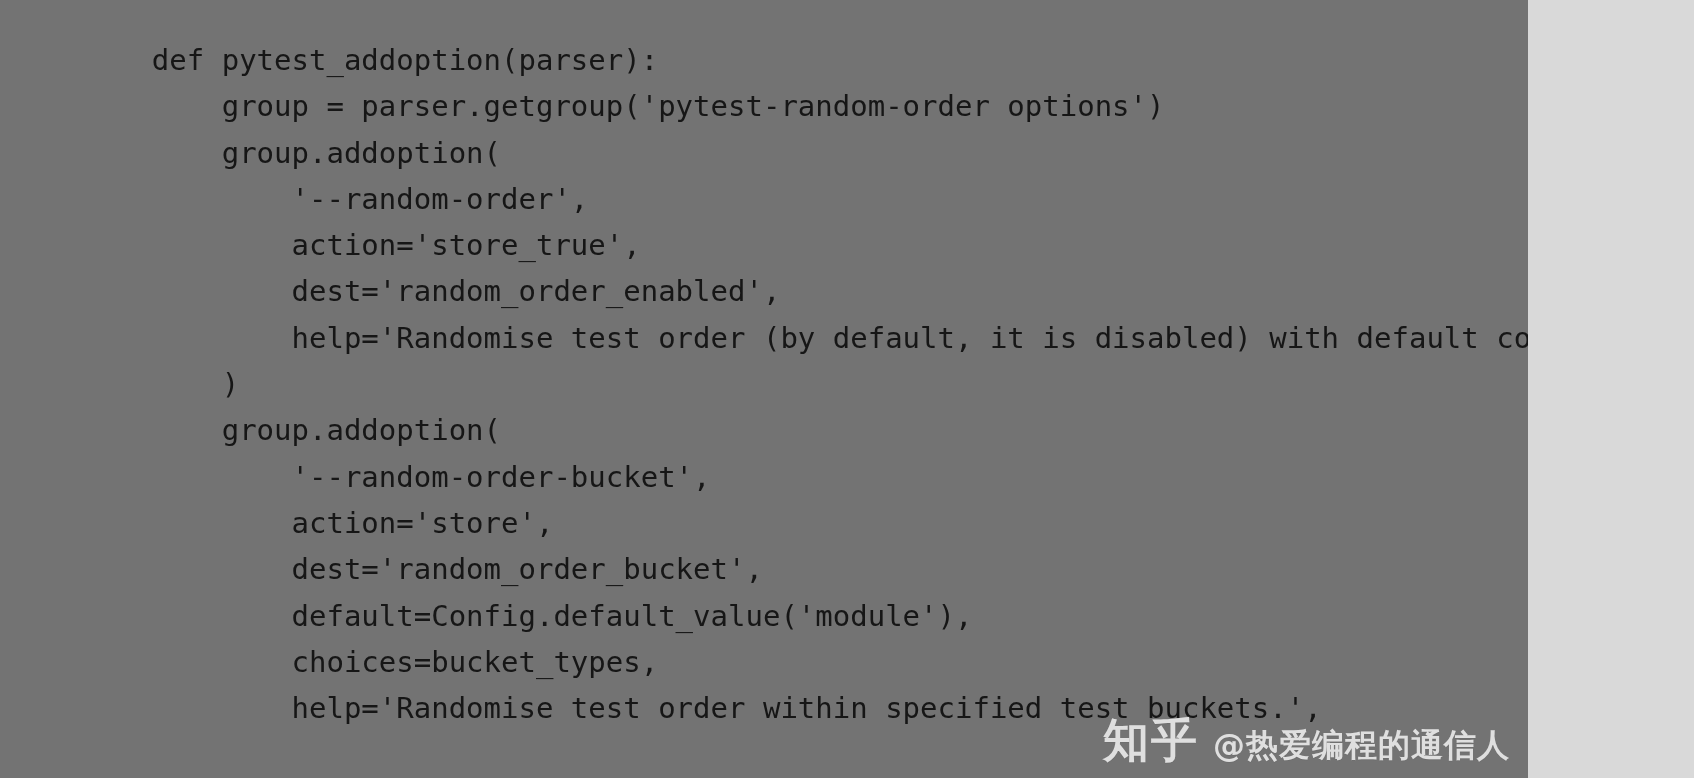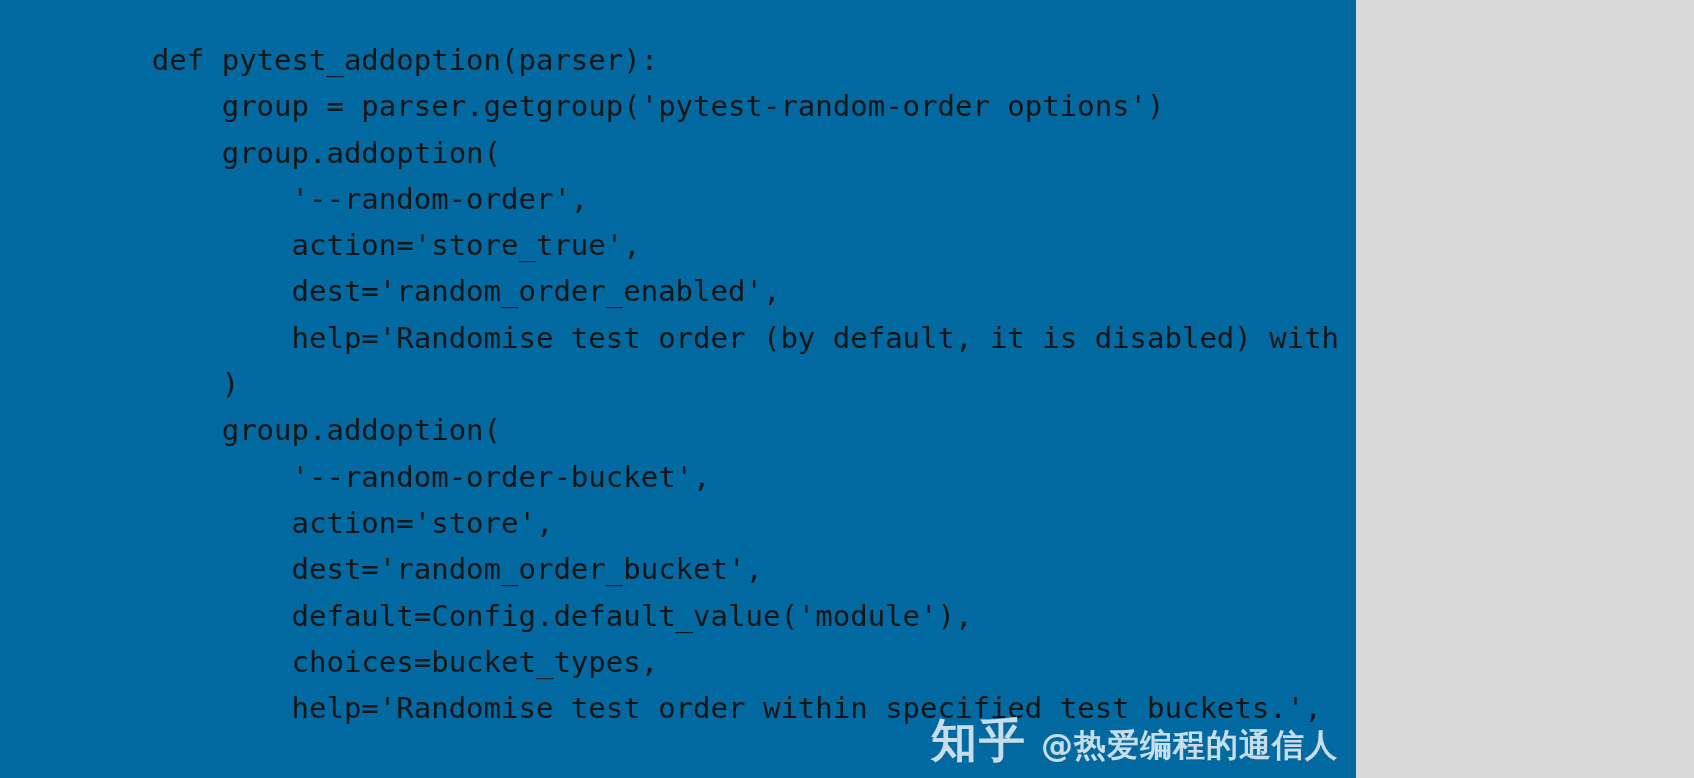--- a/index.html
+++ b/index.html
@@ -8,23 +8,23 @@
   }
   body {
     width: 1694px;
     height: 778px;
     background: #d9d9d9;
     overflow: hidden;
     font-family: "DejaVu Sans Mono", "Liberation Mono", monospace;
   }
   #screenshot {
     position: relative;
-    width: 1356px;
+    width: 1528px;
     height: 778px;
-    background: #0369a1;
+    background: #737373;
     overflow: hidden;
   }
   .code-block {
     position: absolute;
     left: 0;
     top: 8px;
     width: 1694px;
     white-space: pre;
     font-family: "DejaVu Sans Mono", "Liberation Mono", monospace;
     font-size: 29px;

